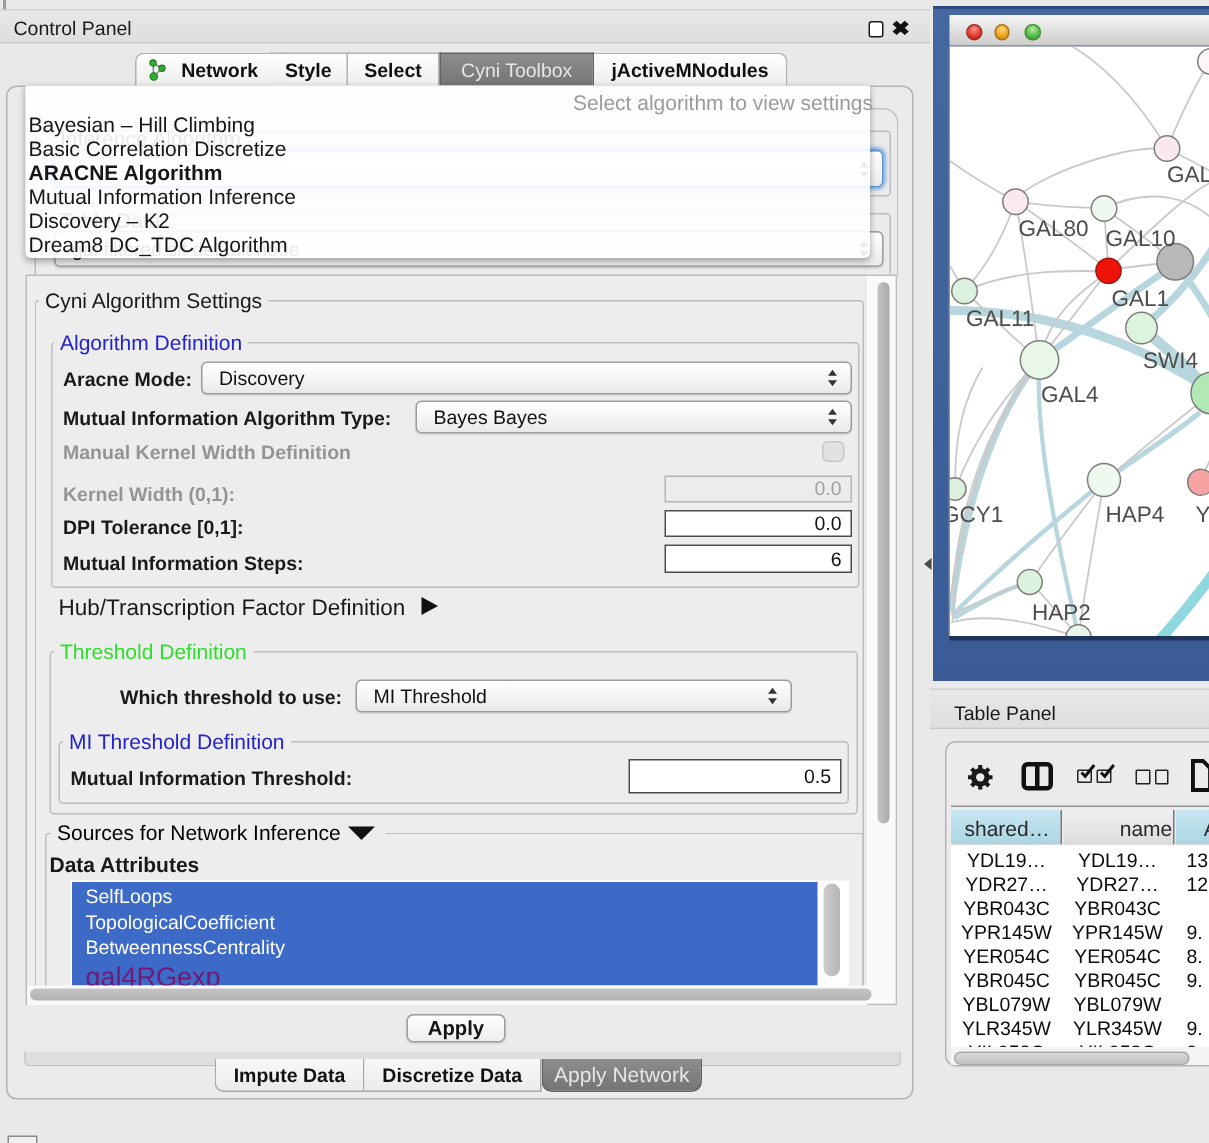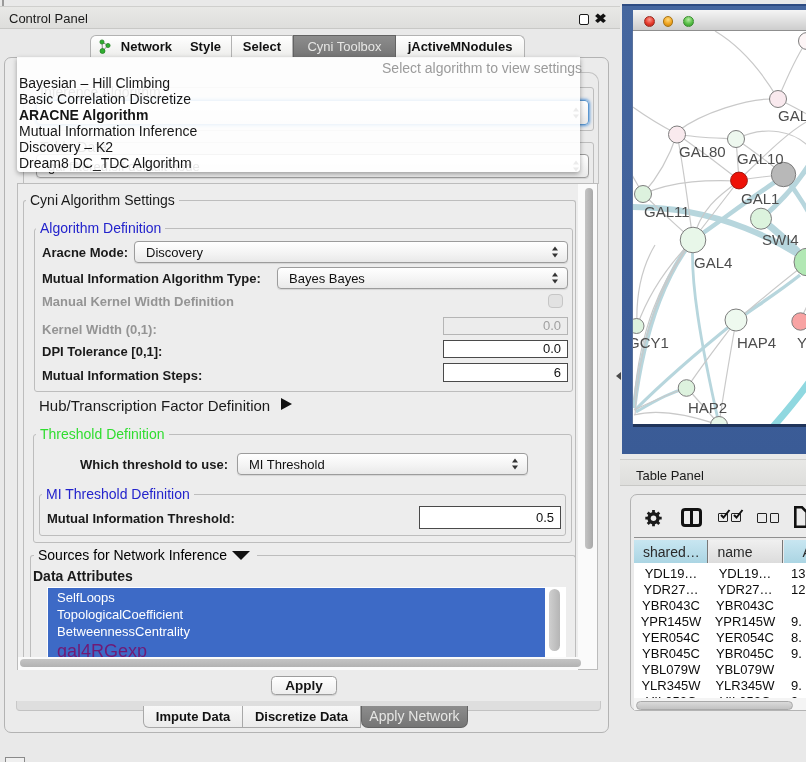--- a/index.html
+++ b/index.html
@@ -260,21 +260,21 @@
     <path d="M2 6 L4.5 8.5 L10.5 1" stroke="#111" stroke-width="2" fill="none"></path>
   </svg>
 <div class="abs" style="left:757px;top:513px;width:9.5px;height:9.5px;border:1.8px solid #222;border-radius:1px"></div>
 <div class="abs" style="left:769.5px;top:513px;width:9.5px;height:9.5px;border:1.8px solid #222;border-radius:1px"></div>
 <svg class="abs" style="left:794px;top:506px" width="14" height="22" viewBox="0 0 14 22">
     <path d="M1.3 1.3 H8 L12.7 6 V20.7 H1.3 Z" fill="#ebebeb" stroke="#111" stroke-width="2.6"></path>
   </svg>
 
 <div class="abs" style="left:634px;top:537px;width:172px;height:26px;border-top:1px solid #8f8f8f">
   <div class="abs" style="left:0;top:2px;width:73.5px;height:24px;background:linear-gradient(#c8e6f1,#abd5e3);border-right:1px solid #787878;border-bottom:1px solid #8f8f8f;font-size:14px;color:#2a2a2a;line-height:24px;text-indent:9px">shared…</div>
-  <div class="abs" style="left:74.5px;top:2px;width:74px;height:24px;background:linear-gradient(#f0f0f0,#dcdcdc);border-right:1px solid #787878;border-bottom:1px solid #8f8f8f;text-align:left;font-size:14px;color:#2a2a2a;line-height:24px;text-indent:9px">name</div>
+  <div class="abs" style="left:74.5px;top:2px;width:74px;height:24px;background:linear-gradient(#f0f0f0,#dcdcdc);border-right:1px solid #787878;border-bottom:1px solid #8f8f8f;text-align:right;font-size:14px;color:#2a2a2a;line-height:24px;text-indent:9px">name</div>
   <div class="abs" style="left:149.5px;top:2px;width:22.5px;height:24px;background:linear-gradient(#c8e6f1,#abd5e3);border-bottom:1px solid #8f8f8f;font-size:14px;color:#2a2a2a;line-height:24px;padding-left:19px">A</div>
 </div>
 
 <div class="abs" style="left:634px;top:563px;width:172px;height:135px;background:#fff;overflow:hidden">
   <div class="trow" style="left:0;top:3px">YDL19…</div>
     <div class="trow" style="left:74px;top:3px">YDL19…</div>
     <div class="trow" style="left:157px;top:3px;text-align:left">13</div>
   <div class="trow" style="left:0;top:19px">YDR27…</div>
     <div class="trow" style="left:74px;top:19px">YDR27…</div>
     <div class="trow" style="left:157px;top:19px;text-align:left">12</div>

